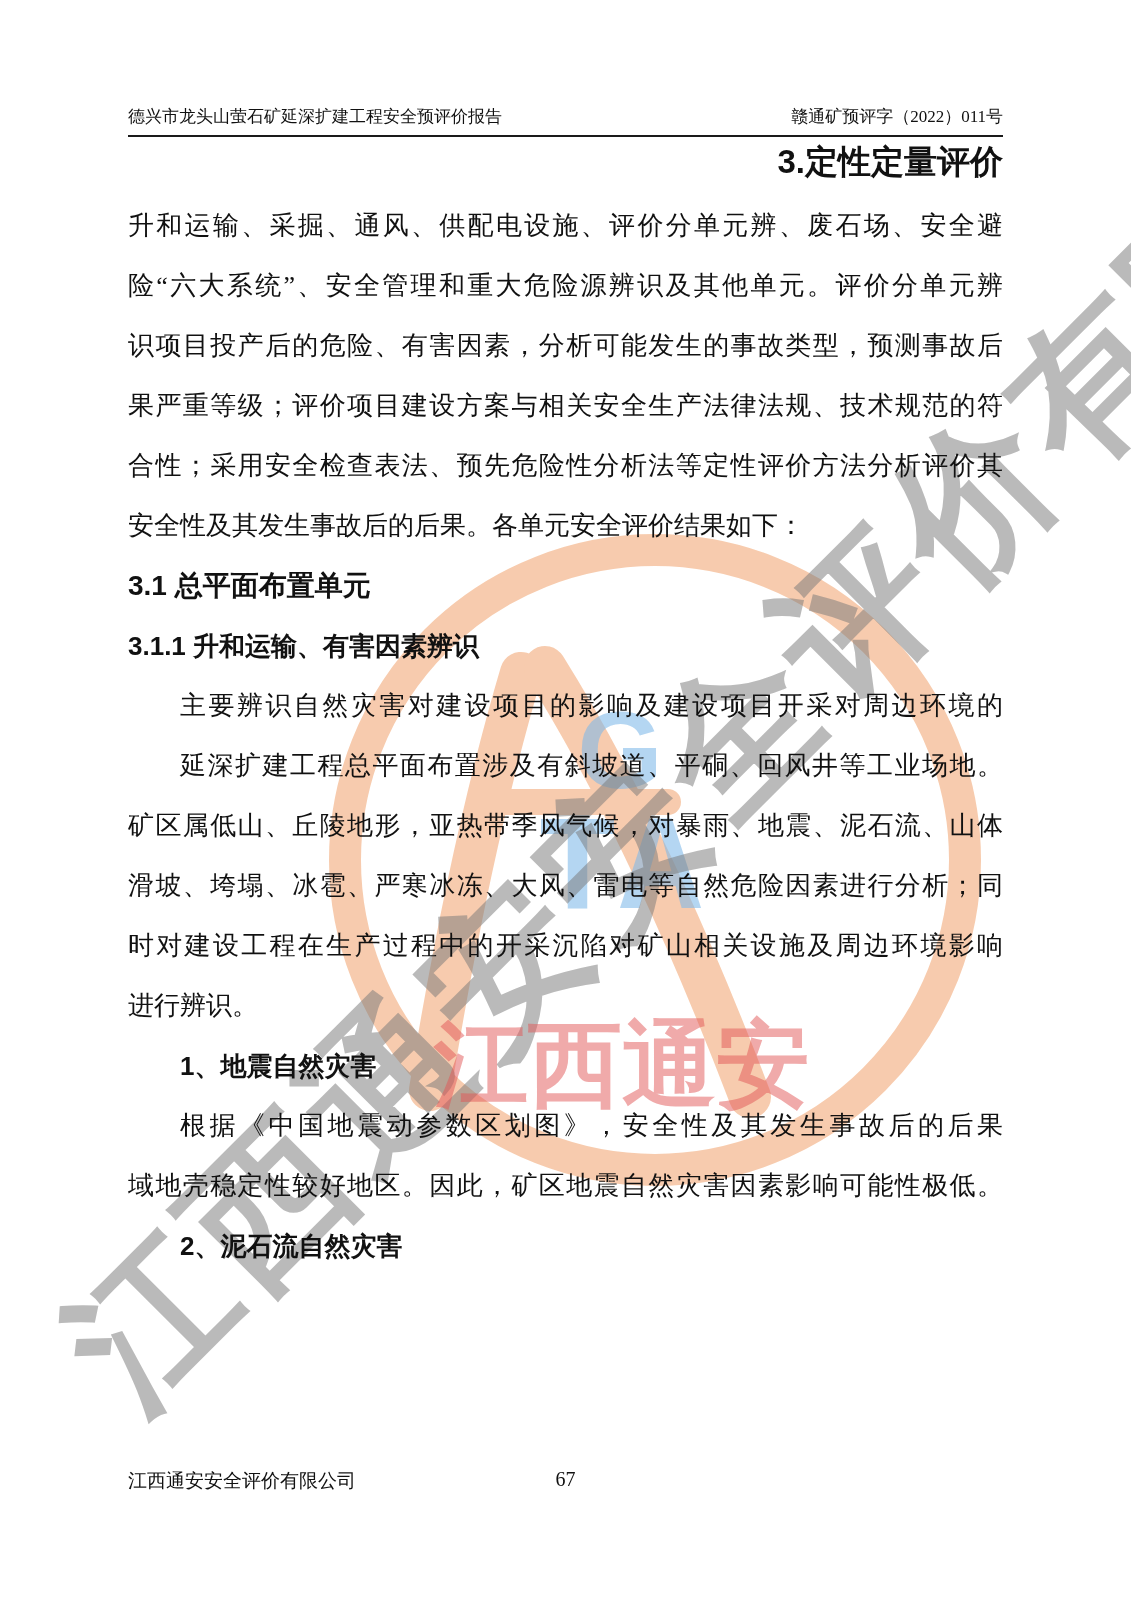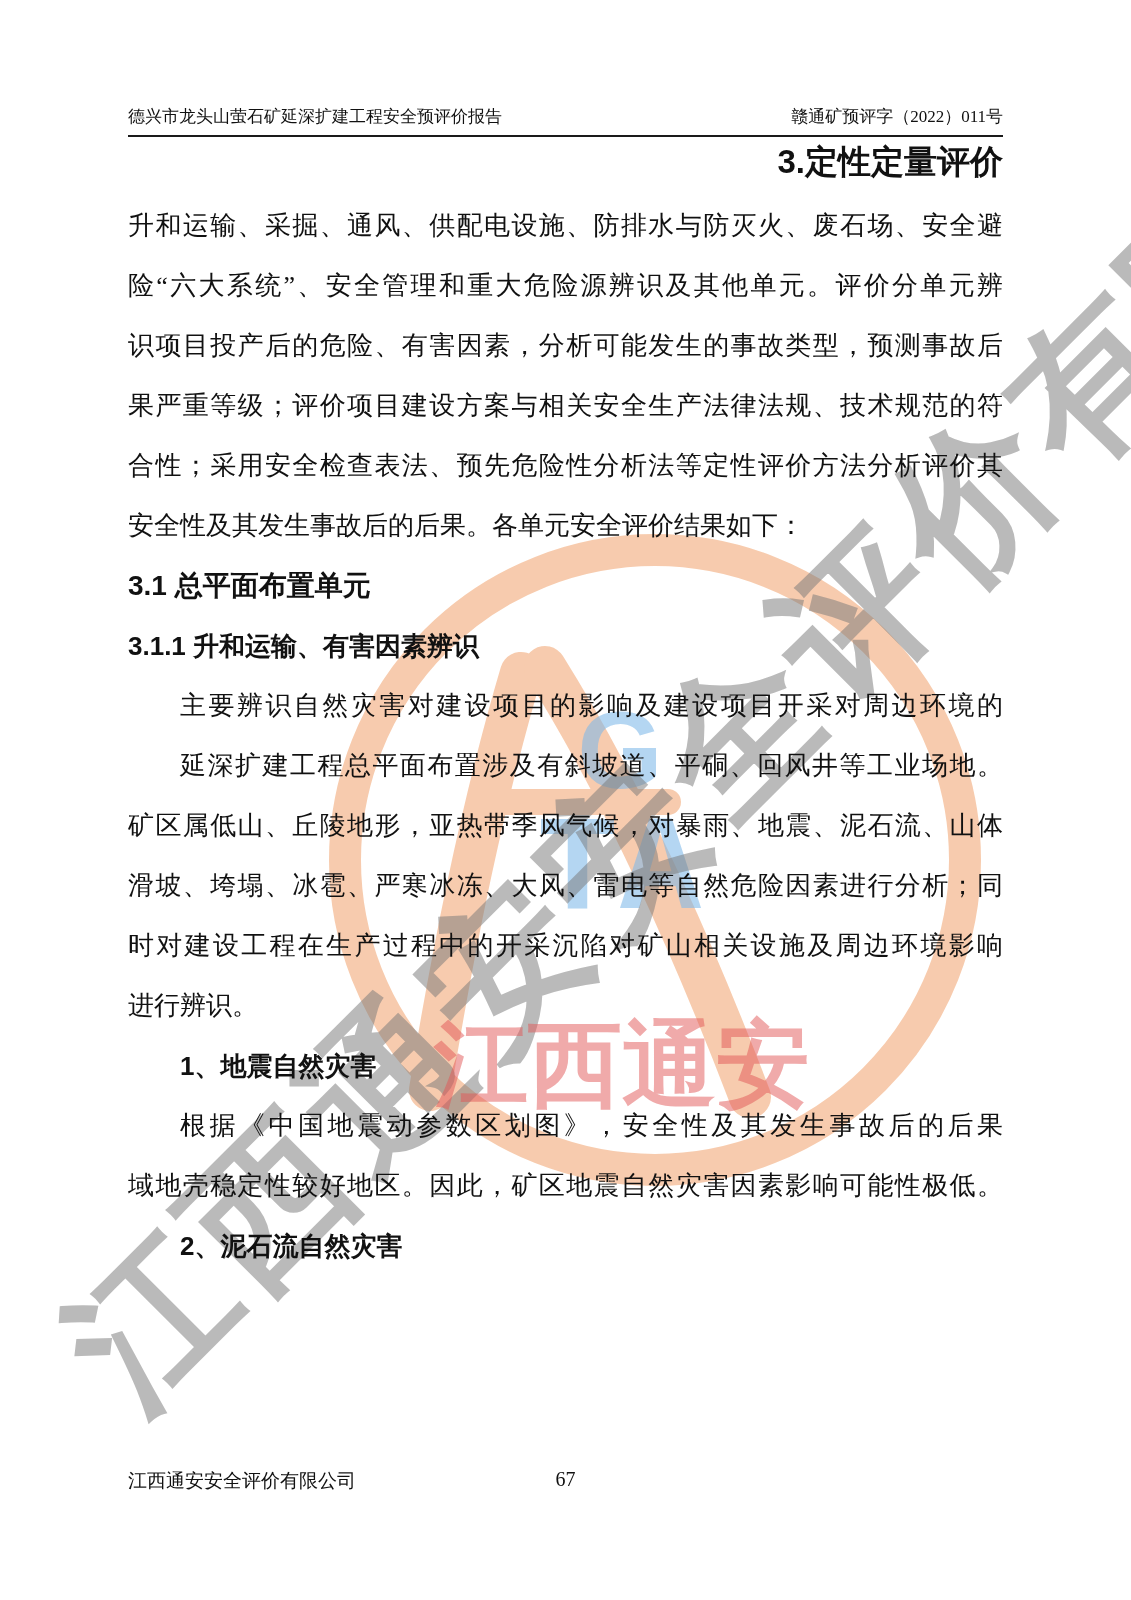--- a/index.html
+++ b/index.html
@@ -86,21 +86,21 @@
   <div class="content">
 
     <div class="page-header">
       <span>德兴市龙头山萤石矿延深扩建工程安全预评价报告</span>
       <span>赣通矿预评字（2022）011号</span>
     </div>
 
     <h1 class="doc-title">3.定性定量评价</h1>
 
     <div class="body-text">
-      <div class="line full">升和运输、采掘、通风、供配电设施、防排水与防灭火、废石场、安全避</div>
+      <div class="line full">升和运输、采掘、通风、供配电设施、评价分单元辨、废石场、安全避</div>
       <div class="line full">险“六大系统”、安全管理和重大危险源辨识及其他单元。评价分单元辨</div>
       <div class="line full">识项目投产后的危险、有害因素，分析可能发生的事故类型，预测事故后</div>
       <div class="line full">果严重等级；评价项目建设方案与相关安全生产法律法规、技术规范的符</div>
       <div class="line full">合性；采用安全检查表法、预先危险性分析法等定性评价方法分析评价其</div>
       <div class="line lastline">安全性及其发生事故后的后果。各单元安全评价结果如下：</div>
 
       <div class="hline h1">3.1 总平面布置单元</div>
       <div class="hline h2">3.1.1 升和运输、有害因素辨识</div>
 
       <div class="line first">主要辨识自然灾害对建设项目的影响及建设项目开采对周边环境的</div>

